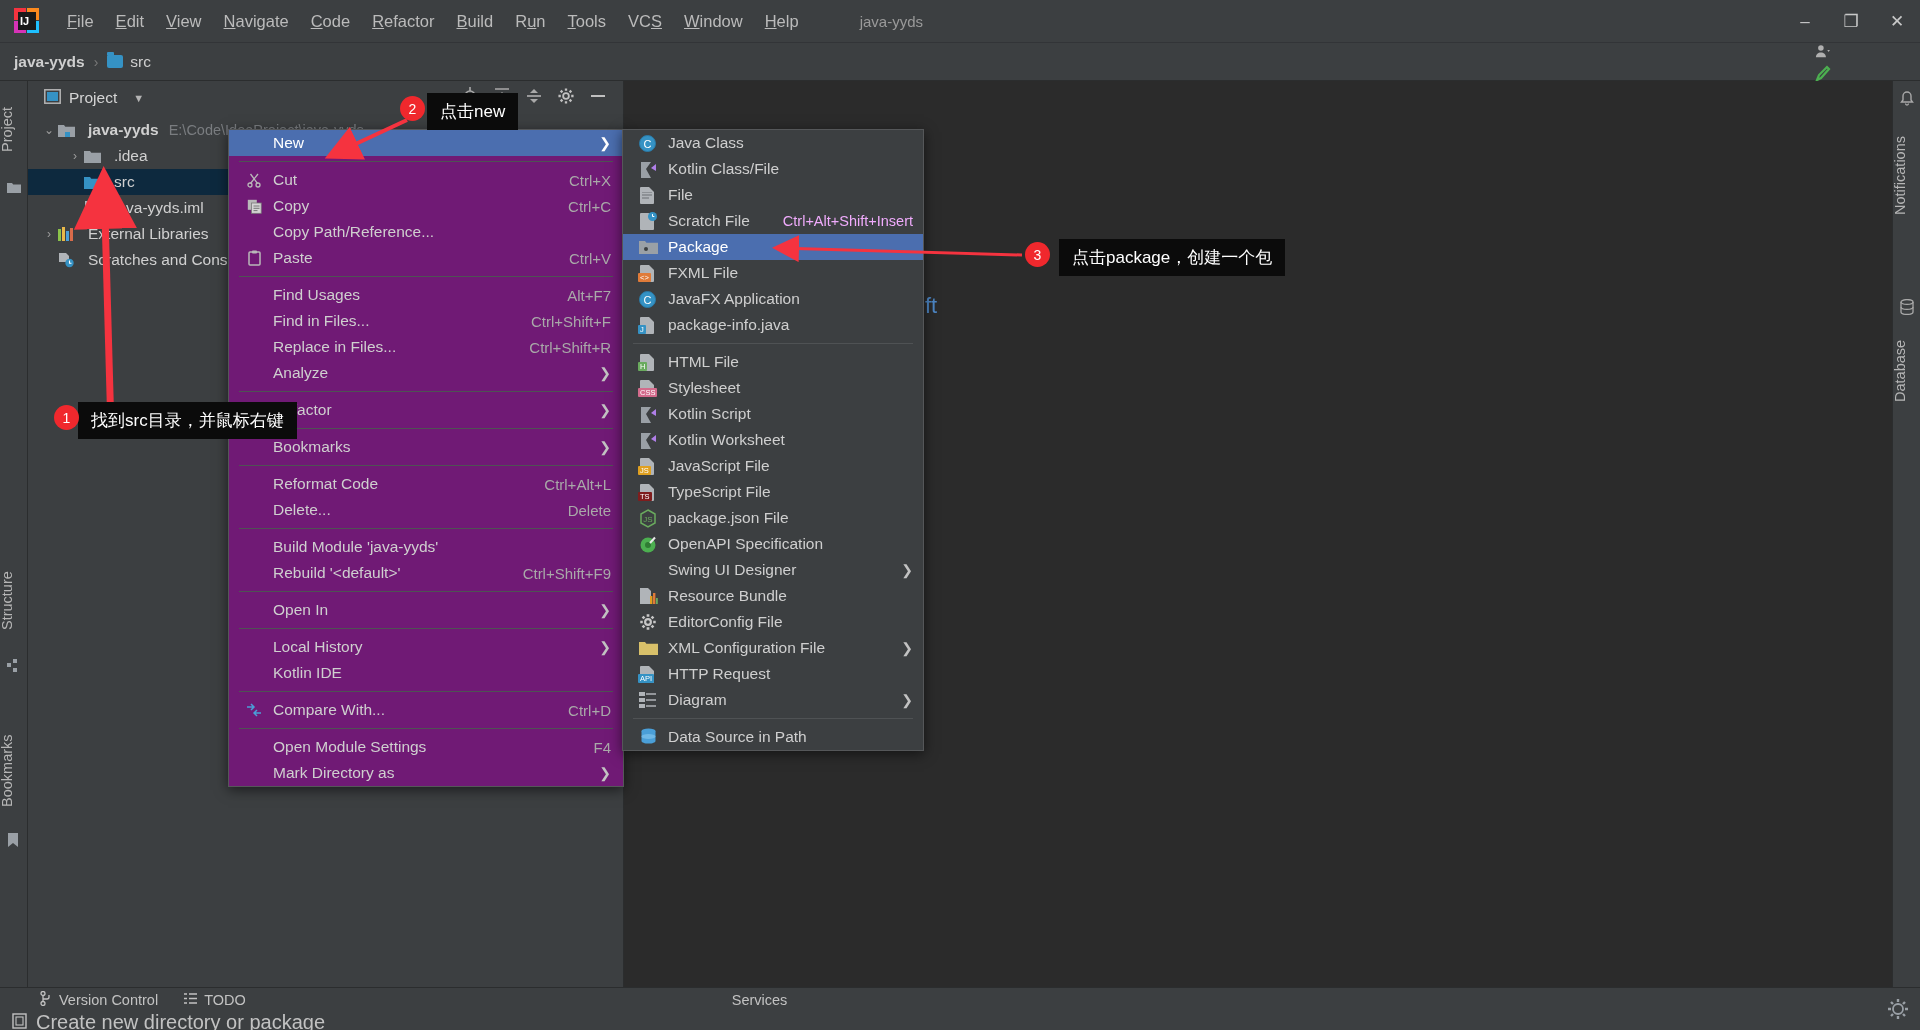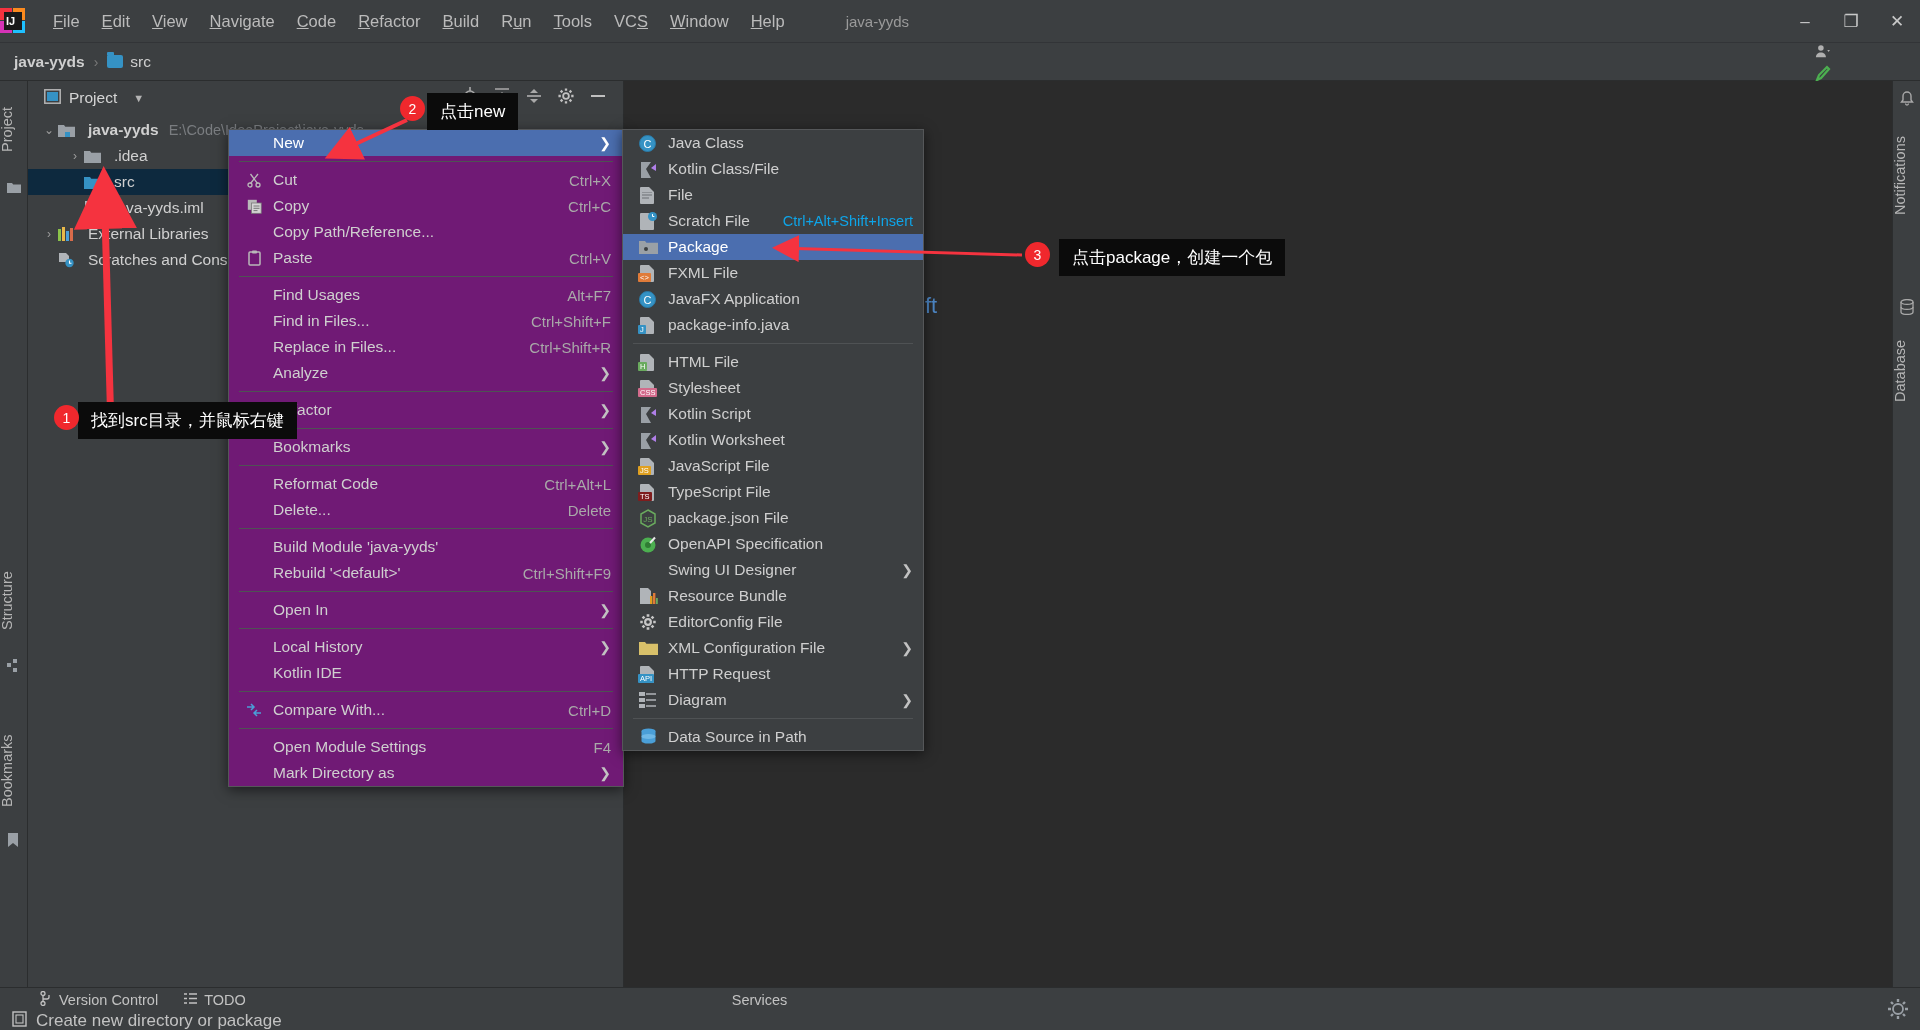--- a/index.html
+++ b/index.html
@@ -10,21 +10,21 @@
     overflow: hidden;
   }
   #root { position: relative; width: 1920px; height: 1030px; background: #3c3f41; }
 
   
   .titlebar {
     position: absolute; left:0; top:0; width:1920px; height:43px;
     background:#3c3f41; display:flex; align-items:center;
     border-bottom:1px solid #323437;
   }
-  .ij-logo { width:26px; height:26px; margin-right:16px; position:relative; }
+  .ij-logo { width:26px; height:26px; margin-left:14px; margin-right:16px; position:relative; }
   .ij-logo .q { position:absolute; width:12px; height:12px; }
   .ij-logo .q1 { left:0; top:0; background:#f5333f; }
   .ij-logo .q2 { left:13px; top:0; background:#fc8a1e; }
   .ij-logo .q3 { left:0; top:13px; background:#d633b7; }
   .ij-logo .q4 { left:13px; top:13px; background:#1ec0ff; }
   .ij-logo .inner { position:absolute; left:4px; top:4px; width:18px; height:18px; background:#1a1a1a; }
   .ij-logo .ij { position:absolute; left:6px; top:6px; font-size:11px; color:#fff; font-weight:bold; line-height:14px;}
   .menu-item {
     color:#bbbbbb; font-size:16.5px; padding:4px 11px; cursor:default; white-space:nowrap;
   }
@@ -107,40 +107,40 @@
 
   
   .submenu {
     position:absolute; left:622px; top:129px; width:302px;
     background:#3c3f41; border:1px solid #555759;
     box-shadow:0 3px 12px rgba(0,0,0,.55); z-index:50;
   }
   .subrow { height:26px; display:flex; align-items:center; color:#cfcfcf; font-size:15.5px; padding-left:14px; padding-right:10px; }
   .subrow.hl { background:#4b6eaf; color:#fff; }
   .subrow .sic { width:22px; height:18px; margin-right:9px; position:relative; flex:0 0 22px; }
-  .subrow .acc { margin-left:auto; color:#0ea5e9; font-size:14.5px; }
+  .subrow .acc { margin-left:auto; color:#f0abfc; font-size:14.5px; }
   .subrow .arrow { margin-left:auto; color:#c2c2c2; font-size:14px; }
 
   
   .fico { position:absolute; left:3px; top:1px; width:14px; height:17px; background:#b0b4b8; border-radius:1px; }
   .fico:after { content:""; position:absolute; right:0; top:0; border-width:0 5px 5px 0; border-style:solid; border-color:#3c3f41 #3c3f41 transparent transparent; }
   .badge { position:absolute; left:1px; bottom:0; font-size:7.5px; color:#fff; padding:0 2px; border-radius:1px; line-height:9px; font-family:"Liberation Sans",sans-serif; }
   .circ { position:absolute; left:2px; top:1px; width:17px; height:17px; border-radius:50%; display:flex; align-items:center; justify-content:center; font-size:11px; color:#fff; }
 
   
   .editorbg { position:absolute; left:624px; top:81px; width:1268px; height:906px; background:#2b2b2b; }
   .ghost { position:absolute; color:#4d86c4; font-size:22px; }
 
   
   .rightstrip { position:absolute; right:0; top:81px; width:28px; height:949px; background:#3c3f41; border-left:1px solid #2b2d2e; }
 
   
   .statusbar { position:absolute; left:0; bottom:0; width:1920px; height:43px; background:#3c3f41; border-top:1px solid #2b2d2e; }
   .sb-row1 { position:absolute; left:40px; top:0; height:23px; display:flex; align-items:center; gap:26px; color:#c2c2c2; font-size:14.5px; }
-  .sb-row2 { position:absolute; left:12px; top:23px; height:20px; display:flex; align-items:center; color:#c2c2c2; font-size:17px; }
+  .sb-row2 { position:absolute; left:12px; top:23px; height:20px; display:flex; align-items:flex-start; color:#c2c2c2; font-size:20px; }
   .sb-right { position:absolute; right:10px; top:9px; }
 
   
   .anno-box {
     position:absolute; background:#0b0b0b; color:#ffffff; font-size:17px;
     padding:7px 13px; white-space:nowrap; z-index:80;
     font-family:"Liberation Sans", sans-serif;
   }
   .anno-num {
     position:absolute; width:25px; height:25px; border-radius:50%; background:#f0282d;

